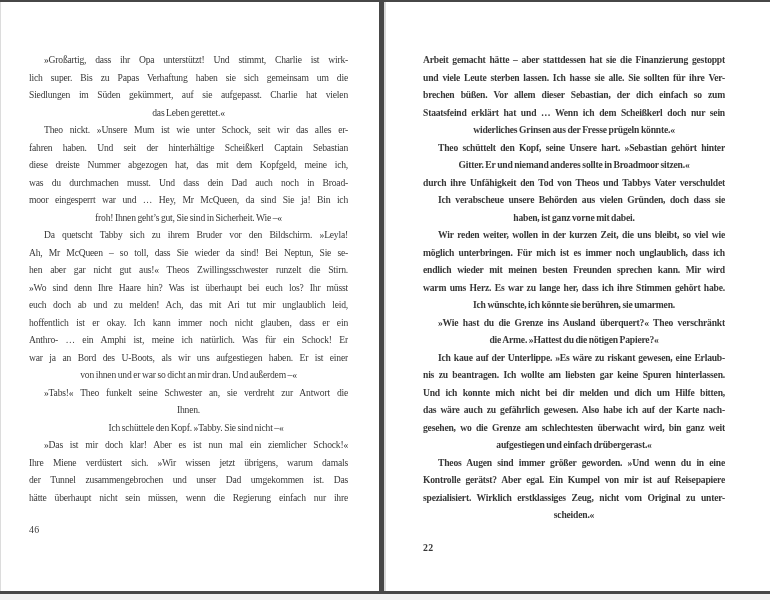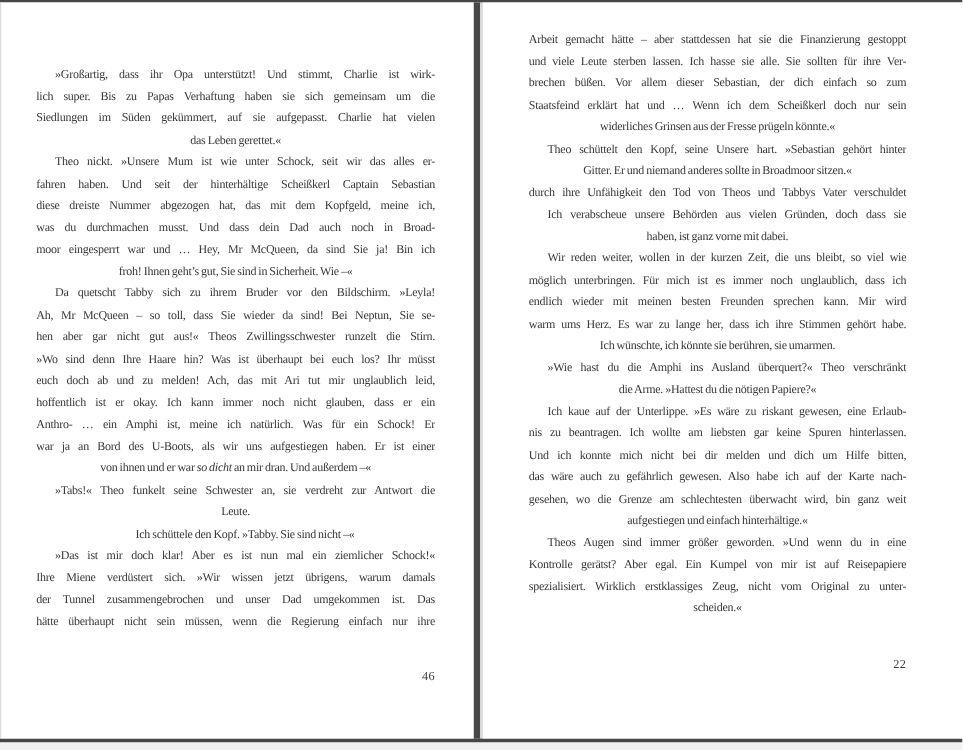--- a/index.html
+++ b/index.html
@@ -11,34 +11,34 @@
   }
   html,body{margin:0;padding:0;width:770px;height:600px;background:#fff;overflow:hidden;}
   .spread{
     position:relative;width:770px;height:600px;background:var(--paper);
     font-family:"Liberation Serif","DejaVu Serif",serif;color:var(--ink);
   }
   .topline{position:absolute;top:0;left:0;width:770px;height:2px;background:var(--frame);}
   .pages{position:absolute;top:2px;left:0;width:770px;height:589px;display:flex;}
   .page{box-sizing:border-box;background:var(--paper);}
   .page.pleft{width:379px;padding:49px 0 0 28px;border-left:1px solid #dcdcdc;}
-  .page.pright{flex:1;padding:21px 0 0 37px;}
+  .page.pright{flex:1;padding:49px 0 0 37px;font-weight:bold;}
   .seam{flex:none;width:5px;background:var(--frame);border-right:2px solid var(--gutter-light);}
   .textcol{display:block;}
   .page.pleft .textcol,.page.pleft .pagenum{width:319px;}
   .page.pright .textcol,.page.pright .pagenum{width:302px;}
   .line{
     font-size:9.6px;line-height:17.5px;height:17.5px;overflow:hidden;
     text-align:justify;letter-spacing:-0.2px;word-spacing:-0.5px;
   }
   .line.j::after{content:"";display:inline-block;width:100%;height:0;}
   .line.ind{text-indent:15px;}
   .line.lastl{text-align:center;}
-  .it{font-style:italic;}
-  .pagenum{margin-top:30px;font-size:9.8px;text-align:right;letter-spacing:0.3px;}
+  .it{}
+  .pagenum{margin-top:18px;font-size:9.8px;text-align:left;letter-spacing:0.3px;}
   .bottomline{position:absolute;left:0;bottom:6px;width:770px;height:3px;background:var(--frame);}
   .bottomstrip{position:absolute;left:0;bottom:0;width:770px;height:6px;background:var(--footer-strip);}
 </style>
 </head>
 <body>
 
 <div class="spread">
   <div class="topline"></div>
 
   <div class="pages">
@@ -57,21 +57,21 @@
           <div class="line ind j"><span>Da quetscht Tabby sich zu ihrem Bruder vor den Bildschirm. »Leyla!</span></div>
           <div class="line j"><span>Ah, Mr McQueen – so toll, dass Sie wieder da sind! Bei Neptun, Sie se-</span></div>
           <div class="line j"><span>hen aber gar nicht gut aus!« Theos Zwillingsschwester runzelt die Stirn.</span></div>
           <div class="line j"><span>»Wo sind denn Ihre Haare hin? Was ist überhaupt bei euch los? Ihr müsst</span></div>
           <div class="line j"><span>euch doch ab und zu melden! Ach, das mit Ari tut mir unglaublich leid,</span></div>
           <div class="line j"><span>hoffentlich ist er okay. Ich kann immer noch nicht glauben, dass er ein</span></div>
           <div class="line j"><span>Anthro- … ein Amphi ist, meine ich natürlich. Was für ein Schock! Er</span></div>
           <div class="line j"><span>war ja an Bord des U-Boots, als wir uns aufgestiegen haben. Er ist einer</span></div>
           <div class="line lastl"><span>von ihnen und er war </span><span class="it">so dicht</span><span> an mir dran. Und außerdem –«</span></div>
           <div class="line ind j"><span>»Tabs!« Theo funkelt seine Schwester an, sie verdreht zur Antwort die</span></div>
-          <div class="line lastl"><span>Leute.</span></div>
+          <div class="line lastl"><span>Ihnen.</span></div>
           <div class="line ind lastl"><span>Ich schüttele den Kopf. »Tabby. Sie sind nicht –«</span></div>
           <div class="line ind j"><span>»Das ist mir doch klar! Aber es ist nun mal ein ziemlicher Schock!«</span></div>
           <div class="line j"><span>Ihre Miene verdüstert sich. »Wir wissen jetzt übrigens, warum damals</span></div>
           <div class="line j"><span>der Tunnel zusammengebrochen und unser Dad umgekommen ist. Das</span></div>
           <div class="line j"><span>hätte überhaupt nicht sein müssen, wenn die Regierung einfach nur ihre</span></div>
         </div>
       <div class="pagenum">46</div>
     </div>
 
     <div class="seam"></div>
@@ -86,28 +86,28 @@
           <div class="line ind j"><span>Theo schüttelt den Kopf, seine Unsere hart. »Sebastian gehört hinter</span></div>
           <div class="line lastl"><span>Gitter. Er und niemand anderes sollte in Broadmoor sitzen.«</span></div>
           <div class="line j"><span>durch ihre Unfähigkeit den Tod von Theos und Tabbys Vater verschuldet</span></div>
           <div class="line ind j"><span>Ich verabscheue unsere Behörden aus vielen Gründen, doch dass sie</span></div>
           <div class="line lastl"><span>haben, ist ganz vorne mit dabei.</span></div>
           <div class="line ind j"><span>Wir reden weiter, wollen in der kurzen Zeit, die uns bleibt, so viel wie</span></div>
           <div class="line j"><span>möglich unterbringen. Für mich ist es immer noch unglaublich, dass ich</span></div>
           <div class="line j"><span>endlich wieder mit meinen besten Freunden sprechen kann. Mir wird</span></div>
           <div class="line j"><span>warm ums Herz. Es war zu lange her, dass ich ihre Stimmen gehört habe.</span></div>
           <div class="line lastl"><span>Ich wünschte, ich könnte sie berühren, sie umarmen.</span></div>
-          <div class="line ind j"><span>»Wie hast du die Amphi ins Ausland überquert?« Theo verschränkt</span></div>
+          <div class="line ind j"><span>»Wie hast du die Grenze ins Ausland überquert?« Theo verschränkt</span></div>
           <div class="line lastl"><span>die Arme. »Hattest du die nötigen Papiere?«</span></div>
           <div class="line ind j"><span>Ich kaue auf der Unterlippe. »Es wäre zu riskant gewesen, eine Erlaub-</span></div>
           <div class="line j"><span>nis zu beantragen. Ich wollte am liebsten gar keine Spuren hinterlassen.</span></div>
           <div class="line j"><span>Und ich konnte mich nicht bei dir melden und dich um Hilfe bitten,</span></div>
           <div class="line j"><span>das wäre auch zu gefährlich gewesen. Also habe ich auf der Karte nach-</span></div>
           <div class="line j"><span>gesehen, wo die Grenze am schlechtesten überwacht wird, bin ganz weit</span></div>
-          <div class="line lastl"><span>aufgestiegen und einfach hinterhältige.«</span></div>
+          <div class="line lastl"><span>aufgestiegen und einfach drübergerast.«</span></div>
           <div class="line ind j"><span>Theos Augen sind immer größer geworden. »Und wenn du in eine</span></div>
           <div class="line j"><span>Kontrolle gerätst? Aber egal. Ein Kumpel von mir ist auf Reisepapiere</span></div>
           <div class="line j"><span>spezialisiert. Wirklich erstklassiges Zeug, nicht vom Original zu unter-</span></div>
           <div class="line lastl"><span>scheiden.«</span></div>
         </div>
       <div class="pagenum">22</div>
     </div>
   </div>
 
   <div class="bottomline"></div>

